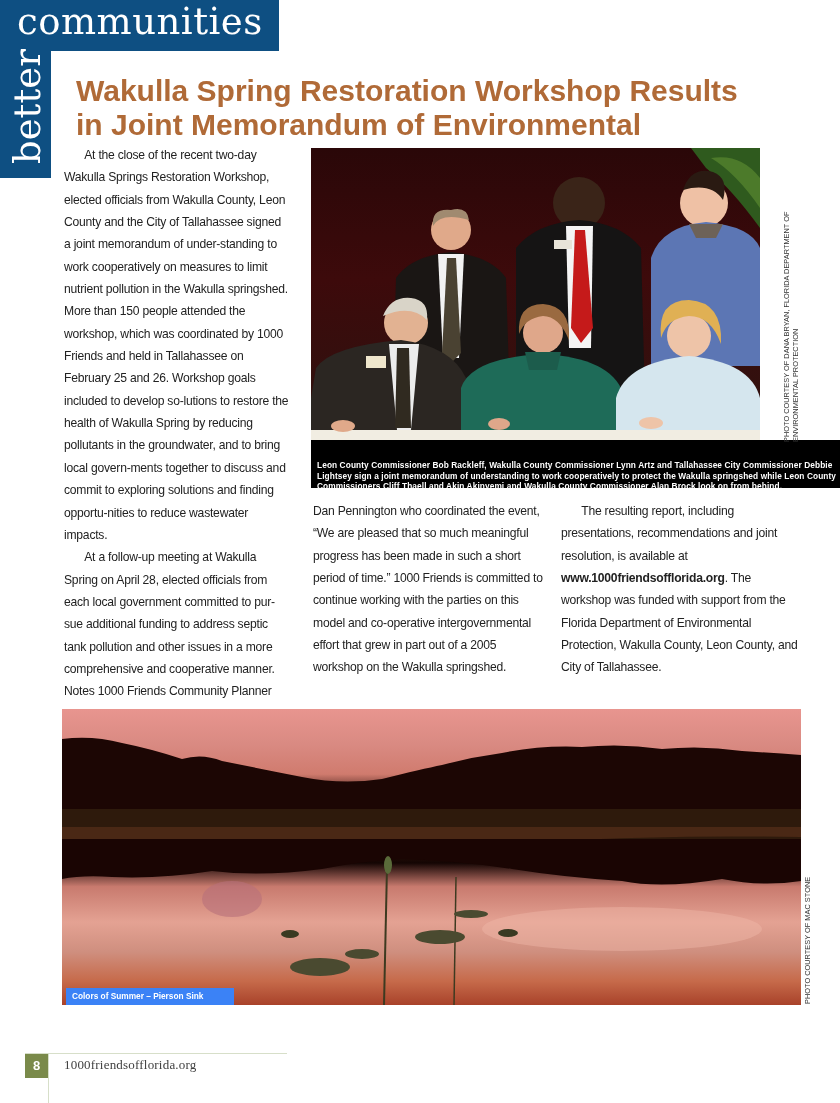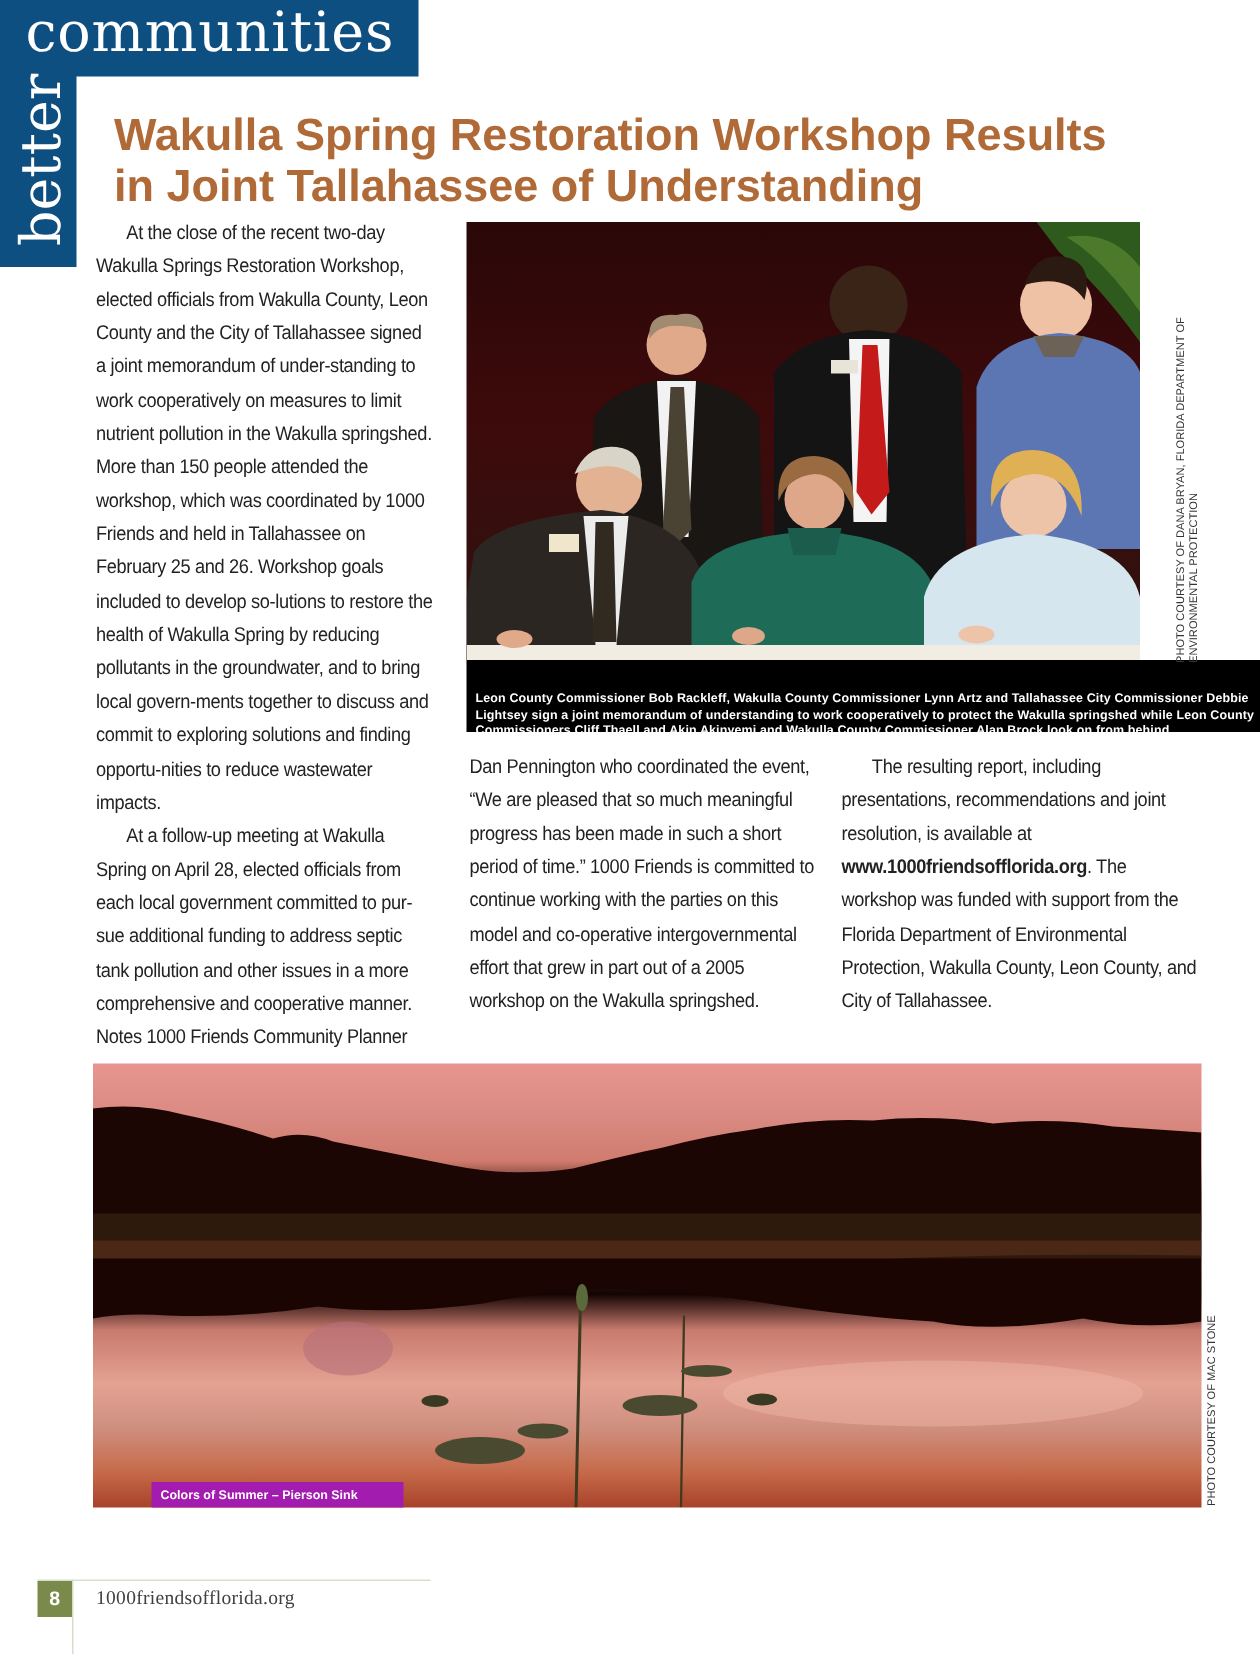--- a/index.html
+++ b/index.html
@@ -54,22 +54,22 @@
     left:782px; top:442px; transform-origin:left top; transform:rotate(-90deg);
     font-size:7.4px; line-height:9px; color:#333; width:270px; white-space:normal;
   }
 
   
   .photo-bottom {
     left:62px; top:709px; width:739px; height:296px; overflow:hidden;
     background:linear-gradient(180deg,#e8958f 0%,#d98a82 12%,#d07b6e 22%,#2a0d08 30%,#1c0705 42%,#3a1a0e 46%,#140503 52%,#c87a6e 60%,#e4a293 72%,#cf8f7f 82%,#c66a4a 92%,#a8422a 100%);
   }
   .caption-bottom {
-    left:66px; top:988px; width:168px; height:17px; background:#a21caf; color:#fff;
-    font-weight:bold; font-size:8.3px; line-height:17px; padding-left:6px; box-sizing:border-box;margin-left:35px;
+    left:66px; top:988px; width:168px; height:17px; background:#3b82f6; color:#fff;
+    font-weight:bold; font-size:8.3px; line-height:17px; padding-left:6px; box-sizing:border-box;
   }
   .credit-bottom {
     left:803px; top:1004px; transform-origin:left top; transform:rotate(-90deg);
     font-size:7.4px; line-height:9px; color:#333; white-space:nowrap;
   }
 
   
   .footer-rule { left:25px; top:1053px; width:262px; height:1px; background:#d7dfc9; }
   .footer-vrule { left:48px; top:1053px; width:1px; height:50px; background:#d7dfc9; }
   .page-num {
@@ -84,21 +84,21 @@
 </head>
 <body>
 
 <div class="abs band-h"></div>
 <div class="abs band-v"></div>
 <div class="abs word-communities">communities</div>
 <div class="abs word-better">better</div>
 
 <h1 class="abs headline">
   <span>Wakulla Spring Restoration Workshop Results</span><br>
-  <span>in Joint Tallahassee of Understanding</span>
+  <span>in Joint Memorandum of Environmental</span>
 </h1>
 
 <div class="abs col col1">
   <p class="indent">At the close of the recent two-day Wakulla Springs Restoration Workshop, elected officials from Wakulla County, Leon County and the City of Tallahassee signed a joint memorandum of under-standing to work cooperatively on measures to limit nutrient pollution in the Wakulla springshed.  More than 150 people attended the workshop, which was coordinated by 1000 Friends and held in Tallahassee on February 25 and 26. Workshop goals included to develop so-lutions to restore the health of Wakulla Spring by reducing pollutants in the groundwater, and to bring local govern-ments together to discuss and commit to exploring solutions and finding opportu-nities to reduce wastewater impacts.</p>
   <p class="indent">At a follow-up meeting at Wakulla Spring on April 28, elected officials from each local government committed to pur-sue additional funding to address septic tank pollution and other issues in a more comprehensive and cooperative manner. Notes 1000 Friends Community Planner</p>
 </div>
 
 <div class="abs photo-top">
   <svg width="449" height="292" viewBox="0 0 449 292">
 

